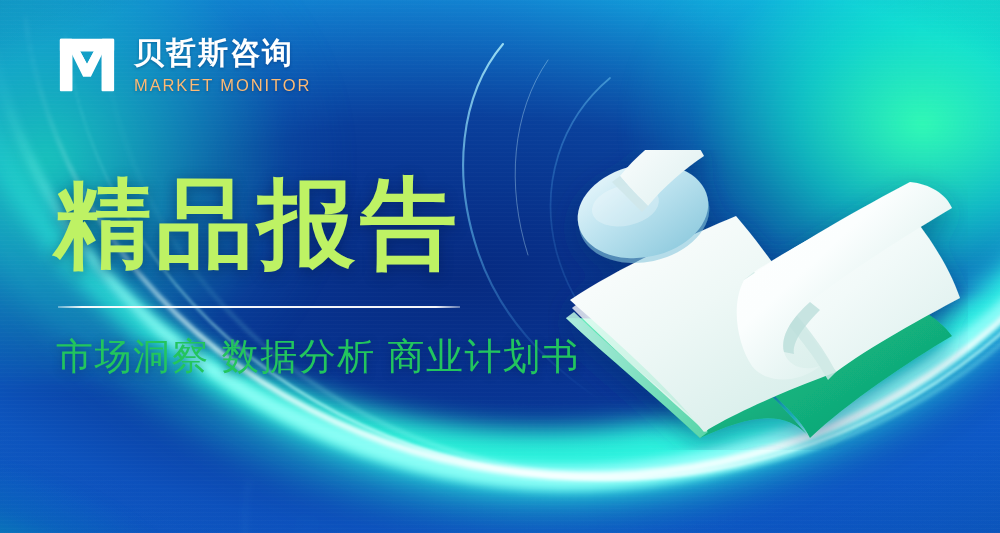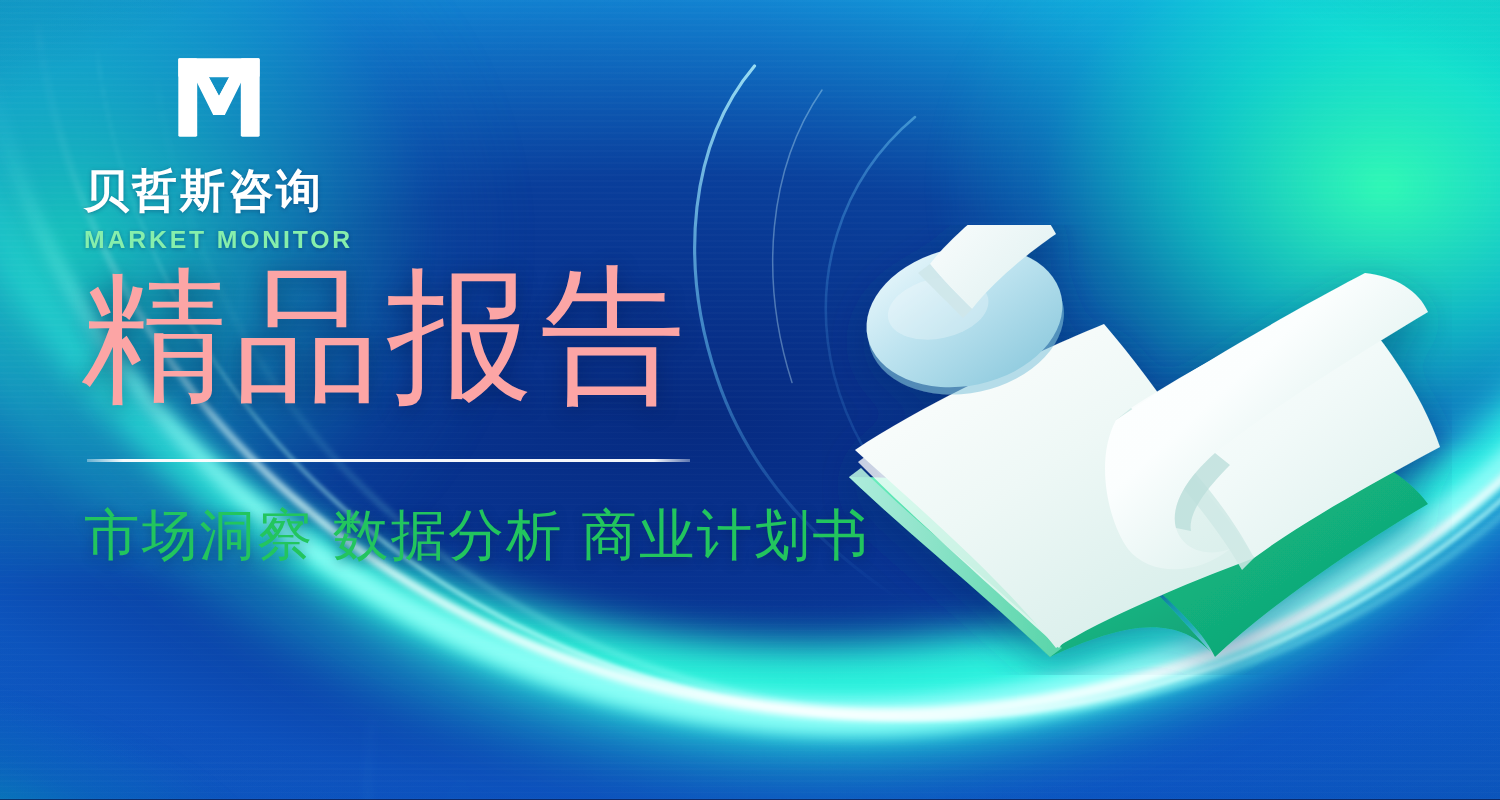--- a/index.html
+++ b/index.html
@@ -73,39 +73,39 @@
   .b4{left:-38%;top:40%;width:162%;height:180%;border-width:0 0 7px 0;border-bottom-color:rgba(60,215,255,.9);transform:rotate(2deg);filter:blur(3px);}
   .b5{left:-20%;top:48%;width:150%;height:172%;border-width:0 0 22px 0;border-bottom-color:rgba(40,170,255,.55);transform:rotate(2deg);filter:blur(14px);}
   .b6{left:-44%;top:56%;width:170%;height:180%;border-width:0 0 4px 0;border-bottom-color:rgba(120,235,255,.8);transform:rotate(1deg);filter:blur(2px);}
   .b7{left:24%;top:34%;width:120%;height:150%;border-width:0 0 6px 0;border-bottom-color:rgba(110,230,255,.9);transform:rotate(10deg);filter:blur(3px);}
   .b8{left:30%;top:40%;width:118%;height:150%;border-width:0 0 14px 0;border-bottom-color:rgba(46,180,255,.6);transform:rotate(10deg);filter:blur(9px);}
 
   
   .filaments{position:absolute;inset:0;}
 
   
-  .logo{position:absolute;left:56px;top:34px;display:flex;align-items:center;gap:16px;flex-direction:column;}
+  .logo{position:absolute;left:56px;top:34px;display:flex;align-items:center;gap:16px;}
   .logo-mark{width:62px;height:62px;flex:0 0 62px;}
   .logo-text{display:flex;flex-direction:column;justify-content:center;}
   .logo-cn{
     color:#ffffff;font-size:30px;font-weight:700;line-height:1.05;
     letter-spacing:2px;white-space:nowrap;
     text-shadow:0 1px 3px rgba(0,30,80,.35);
   }
   .logo-en{
-    color:#86efac;font-size:16.5px;font-weight:700;line-height:1;
+    color:#fdba74;font-size:16.5px;font-weight:400;line-height:1;
     letter-spacing:1.9px;margin-top:8px;white-space:nowrap;
     text-shadow:0 1px 3px rgba(0,30,80,.35);
   }
 
   
   .headline{
     position:absolute;left:54px;top:175px;
-    color:#fca5a5;
-    font-size:97px;font-weight:400;line-height:1;
+    color:#bef264;
+    font-size:97px;font-weight:700;line-height:1;
     letter-spacing:5px;white-space:nowrap;
     text-shadow:0 3px 14px rgba(2,22,70,.45);
   }
   .divider{
     position:absolute;left:58px;top:306px;width:402px;height:2px;
     background:linear-gradient(90deg, rgba(255,255,255,.35) 0%, rgba(255,255,255,.96) 6%, rgba(255,255,255,.96) 94%, rgba(255,255,255,.35) 100%);
   }
   .subtitle{
     position:absolute;left:56px;top:334px;
     color:#22c55e;font-size:37px;font-weight:400;line-height:1.25;

